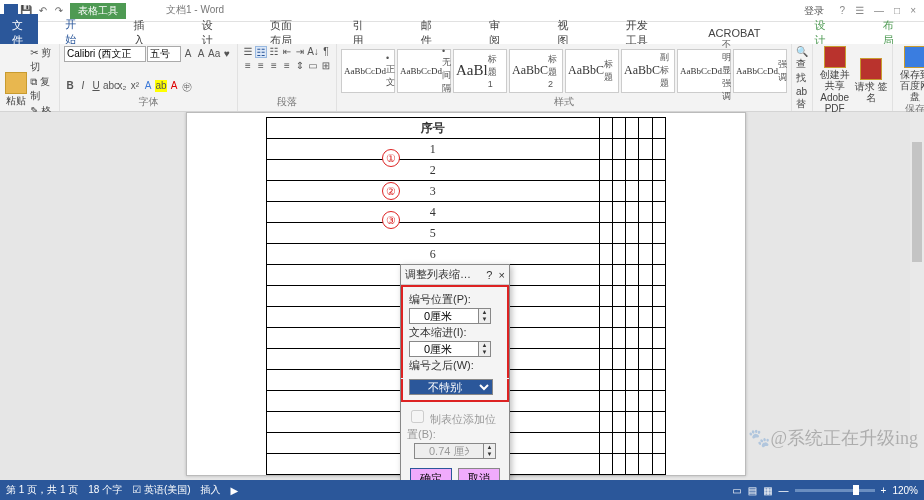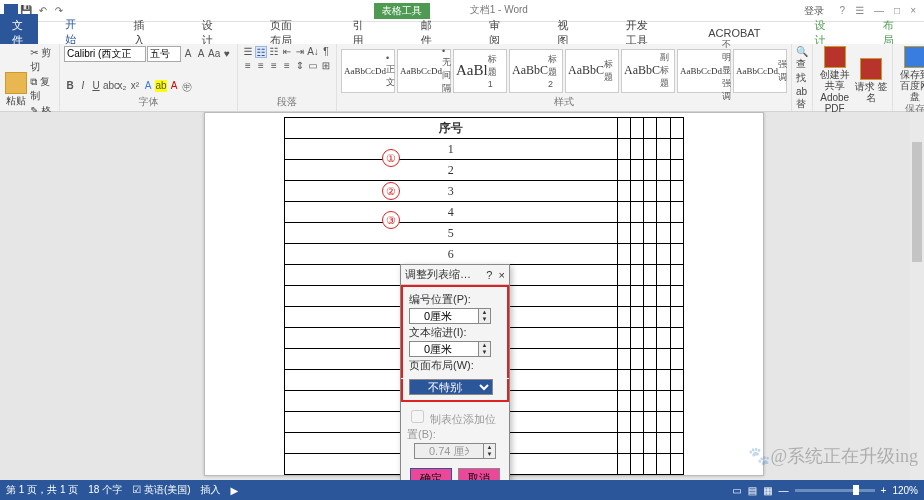--- a/index.html
+++ b/index.html
@@ -4,21 +4,21 @@
 <style>
 html,body{margin:0;padding:0;font-family:"Microsoft YaHei",SimSun,Arial,sans-serif;font-size:11px;color:#333;background:#fff;overflow:hidden}
 *{box-sizing:border-box}
 .wrap{width:924px;height:500px;position:relative;display:flex;flex-direction:column}
 
 
 .titlebar{height:22px;background:#fff;border-bottom:1px solid #e1e1e1;display:flex;align-items:center;font-size:10px;color:#777}
 .titlebar .qat{display:flex;gap:2px;padding:0 4px;align-items:center}
 .qat-icon{width:14px;height:14px;display:inline-block;background:#2b579a}
 .qat-btn{width:14px;height:14px;display:inline-block;color:#666;text-align:center;line-height:14px}
-.title-mid{flex:1;text-align:center;display:flex;justify-content:center;gap:40px}
+.title-mid{flex:1;text-align:center;display:flex;gap:40px}
 .title-mid .tools{background:#4e9a53;color:#fff;padding:1px 8px}
 .win-btns{display:flex;gap:10px;padding:0 8px;color:#888}
 
 
 .tabs{height:22px;display:flex;align-items:center;padding-left:0;font-size:11px}
 .tab{padding:3px 27px;color:#444;cursor:default}
 .tab.file{background:#2b579a;color:#fff;padding:4px 12px}
 .tab.active{color:#2b579a;border-bottom:2px solid #2b579a}
 .tab.ctx{color:#4e9a53}
 
@@ -32,21 +32,21 @@
 .mini{display:flex;flex-direction:column;gap:1px;font-size:10px;color:#444}
 .mini-row{display:flex;align-items:center;gap:1px}
 .sel{border:1px solid #aaa;background:#fff;font-size:10px;padding:0 2px;height:16px}
 .tb{width:12px;height:12px;display:inline-block;text-align:center;font-size:10px;color:#555}
 .style-card{border:1px solid #ccc;height:44px;width:54px;display:flex;flex-direction:row;align-items:center;justify-content:space-between;padding:2px;font-size:9px;color:#555;background:#fff}
 .style-card .prev{font-family:SimSun;color:#333}
 .styles-row{display:flex;gap:2px}
 
 
 .workspace{flex:1;background:#e6e6e6;position:relative;overflow:hidden}
-.page{position:absolute;left:204px;top:0;width:560px;background:#fff;border:1px solid #bbb;box-shadow:0 0 3px rgba(0,0,0,.2)}
+.page{position:absolute;left:186px;top:0;width:560px;background:#fff;border:1px solid #bbb;box-shadow:0 0 3px rgba(0,0,0,.2)}
 .page table{border-collapse:collapse;width:400px;margin:4px auto 0}
 .page td{border:1px solid #000;height:21px;text-align:center;font-family:SimSun;font-size:12px;padding:0}
 .page td.hdr{font-weight:bold}
 .num-marker{position:absolute;width:18px;height:18px;border:1.5px solid #d22;border-radius:50%;color:#d22;font-size:11px;text-align:center;line-height:16px;background:#fff}
 
 
 .dlg{position:absolute;left:400px;top:152px;width:110px;background:#f4f4f4;border:1px solid #888;box-shadow:2px 2px 6px rgba(0,0,0,.25);font-size:11px}
 .dlg-title{display:flex;align-items:center;padding:2px 4px;border-bottom:1px solid #ccc}
 .dlg-title span:first-child{flex:1}
 .dlg-body{padding:4px 6px;border:2px solid #d22;border-bottom:none}
@@ -54,31 +54,31 @@
 .dlg-row{margin:1px 0}
 .dlg input[type=text],.dlg select{width:84px;border:1px solid #888;font-size:11px;height:16px;background:#fff;padding:0 14px}
 .dlg .sel-hl{background:#2b579a;color:#fff}
 .dlg .spin{display:flex}
 .dlg .spin input{width:70px}
 .dlg .spin .ar{width:12px;display:flex;flex-direction:column;font-size:6px;border:1px solid #888;border-left:none}
 .dlg .spin .ar span{flex:1;text-align:center;background:#eee}
 .dlg-extra{padding:4px 6px;text-align:center}
 .dlg-extra input[disabled]{background:#eee;color:#999}
 .dlg-btns{display:flex;gap:6px;justify-content:center;padding:4px 6px}
-.dlg-btns button{width:42px;height:20px;border:1px solid #888;background:#ec4899;font-size:11px}
+.dlg-btns button{width:42px;height:20px;border:1px solid #888;background:#f0abfc;font-size:11px}
 .dlg-btns button.primary{border:1px solid #2b579a}
 
 
 .status{height:20px;background:#2b579a;color:#fff;display:flex;align-items:center;font-size:10px;padding:0 6px;gap:10px}
 .status .right{margin-left:auto;display:flex;align-items:center;gap:6px}
 .zoom-track{width:80px;height:3px;background:#6a8ec0;position:relative}
 .zoom-thumb{position:absolute;width:6px;height:10px;background:#fff;top:-4px;left:58px}
 
 
-.wm{position:absolute;right:6px;bottom:12px;font-size:18px;color:rgba(0,0,0,.25);font-family:"Microsoft YaHei"}
+.wm{position:absolute;right:6px;bottom:30px;font-size:18px;color:rgba(0,0,0,.25);font-family:"Microsoft YaHei"}
 
 
 .vscroll{position:absolute;right:0;top:0;bottom:0;width:14px;background:#e9e9e9}
 .vscroll .th{position:absolute;left:2px;right:2px;top:30px;height:120px;background:#c4c4c4}
 </style>
 </head>
 <body>
 
 <div class="wrap">
 
@@ -427,21 +427,21 @@
             </span>
           </div>
         <div class="dlg-row">文本缩进(I):</div>
         <div class="dlg-row spin">
             <input type="text" value="0厘米" style="">
             <span class="ar">
               <span>▲</span>
               <span>▼</span>
             </span>
           </div>
-        <div class="dlg-row">页面布局(W):</div>
+        <div class="dlg-row">编号之后(W):</div>
       </div>
       <div class="dlg-body last" style="padding-top:0">
         <div class="dlg-row"><select class="sel-hl"><option>不特别标注</option></select></div>
       </div>
       <div class="dlg-extra">
         <div class="dlg-row" style="text-align:left;color:#999"><input type="checkbox" disabled="" style=""> <span>制表位添加位置(B):</span></div>
         <div class="dlg-row spin" style="justify-content:center">
             <input type="text" disabled="" value="0.74 厘米" style="">
             <span class="ar">
               <span>▲</span>

